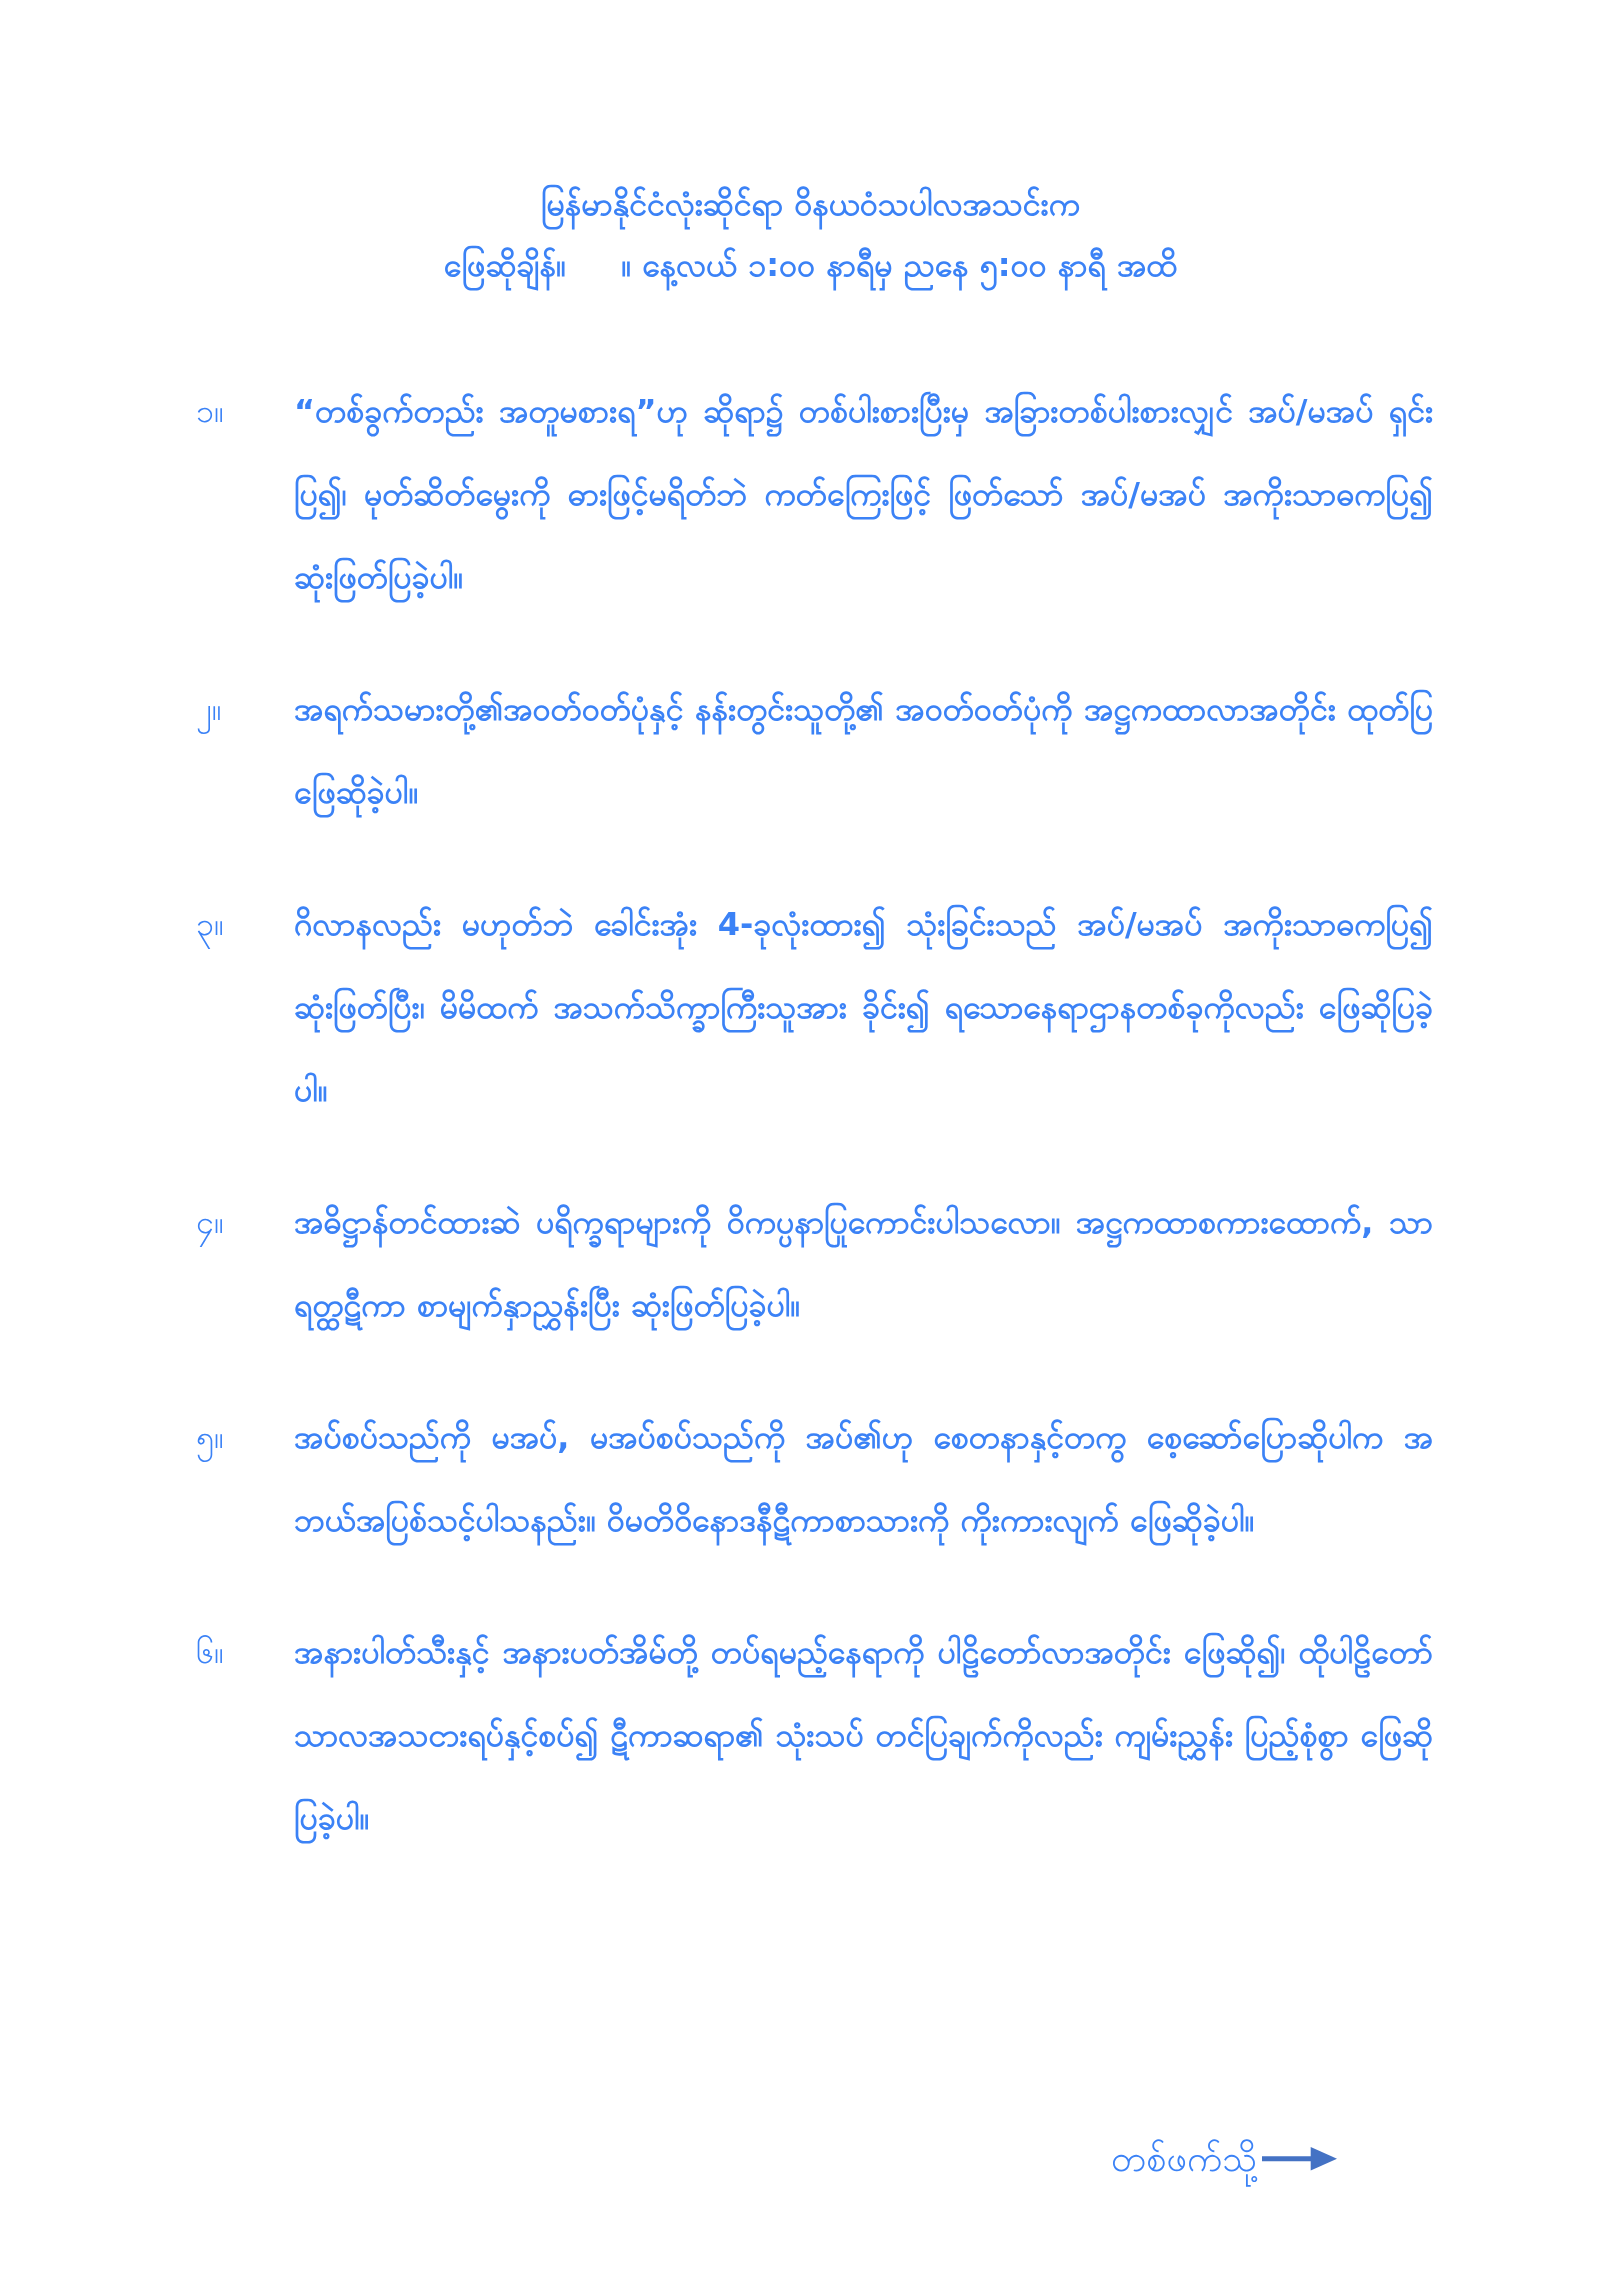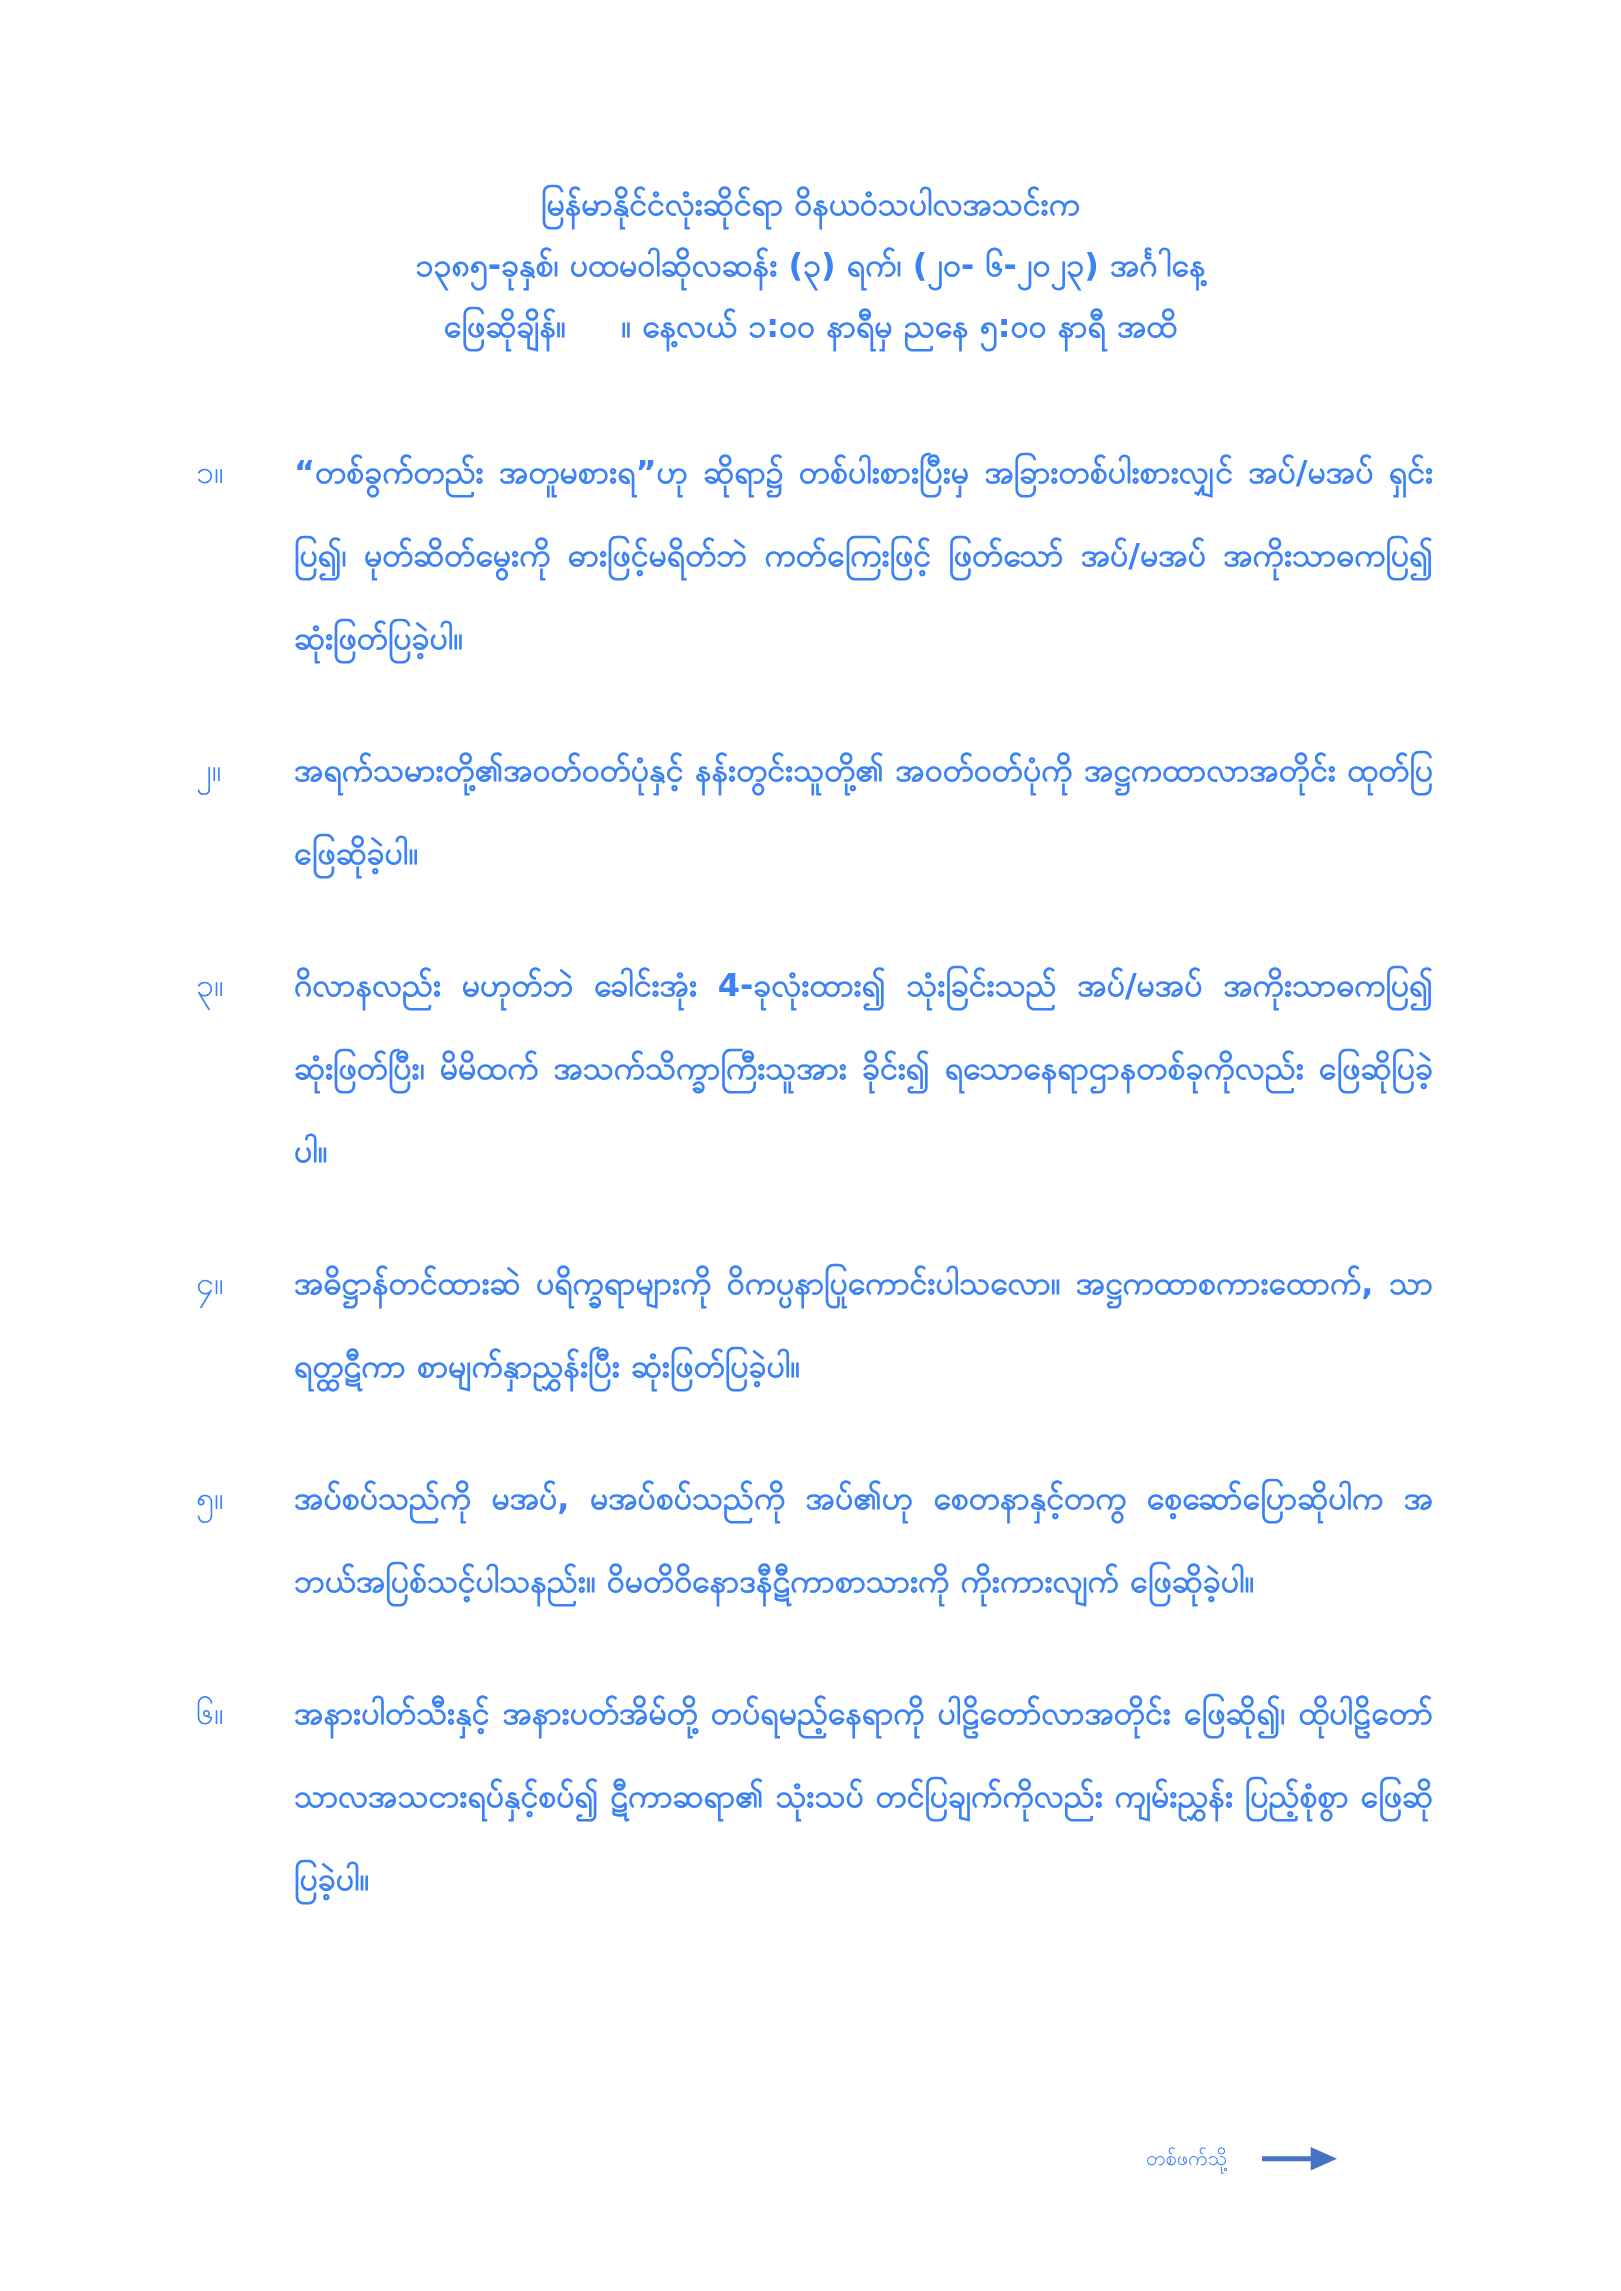--- a/index.html
+++ b/index.html
@@ -46,35 +46,34 @@
     text-align: justify;
     text-align-last: left;
     font-weight: bold;
   }
   .footer {
     position: absolute;
     top: 2129px;
     right: 283px;
     display: flex;
     align-items: center;
-    gap: 35px;
-    font-size: 20px;
+    gap: 5px;
+    font-size: 36px;
     line-height: 59px;
   }
   .arrow-icon { display: inline-block; }
   .arrow-icon svg { display: block; }
 </style>
 </head>
 <body>
 
 <div class="page">
 
   <div class="header">
     <div class="header-line">မြန်မာနိုင်ငံလုံးဆိုင်ရာ ဝိနယဝံသပါလအသင်းက</div>
-    <div class="header-line">၁၃၈၅-ခုနှစ်၊ ပထမဝါဆိုလဆန်း (၃) ရက်၊ (၂၀- ၆-၂၀၂၃) အင်္ဂါနေ့</div>
     <div class="header-line">ဖြေဆိုချိန်။     ။ နေ့လယ် ၁:၀၀ နာရီမှ ညနေ ၅:၀၀ နာရီ အထိ</div>
   </div>
 
   <div class="content">
 
     <div class="question">
       <div class="q-num">၁။</div>
       <div class="q-text">“တစ်ခွက်တည်း အတူမစားရ”ဟု ဆိုရာ၌ တစ်ပါးစားပြီးမှ အခြားတစ်ပါးစားလျှင် အပ်/မအပ် ရှင်းပြ၍၊ မုတ်ဆိတ်မွေးကို ဓားဖြင့်မရိတ်ဘဲ ကတ်ကြေးဖြင့် ဖြတ်သော် အပ်/မအပ် အကိုးသာဓကပြ၍ ဆုံးဖြတ်ပြခဲ့ပါ။</div>
     </div>
 

